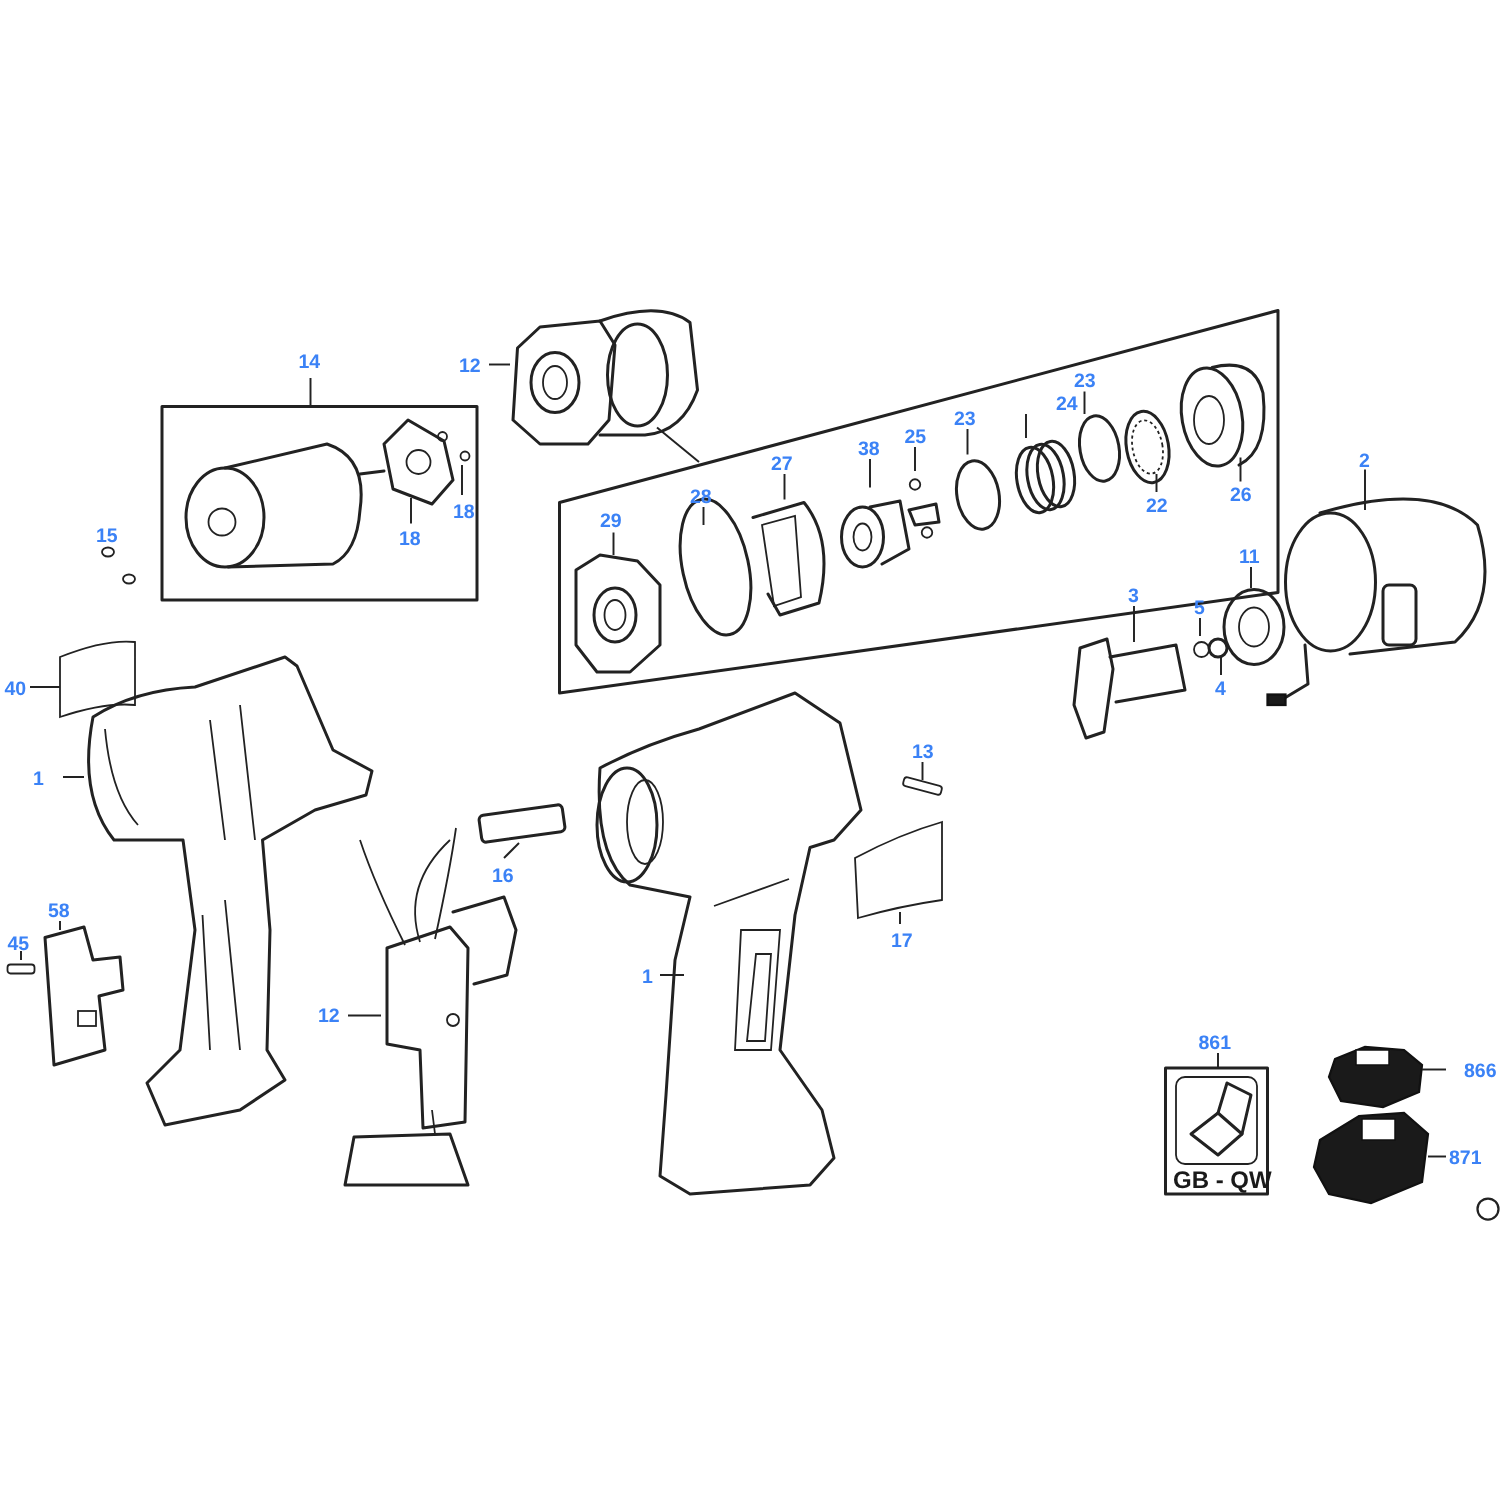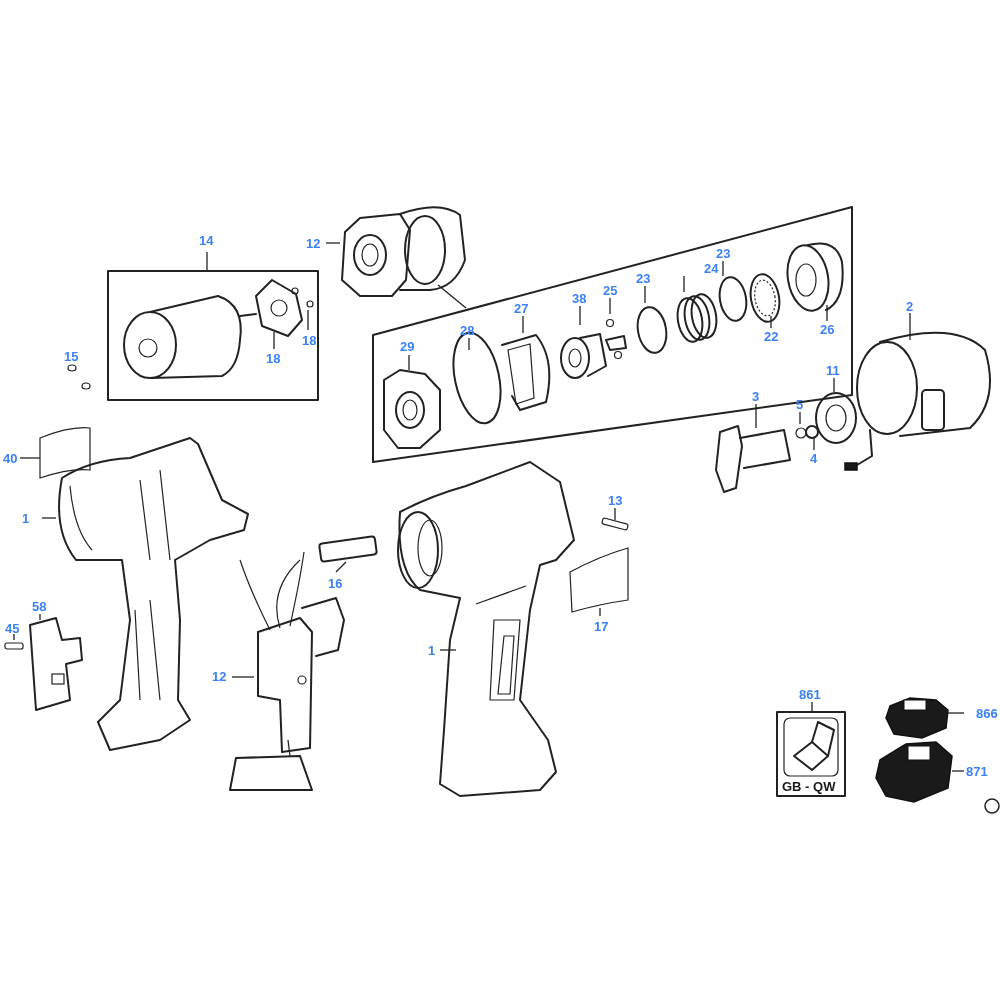--- a/index.html
+++ b/index.html
@@ -1,19 +1,19 @@
 <!DOCTYPE html>
 <html><head>
 <meta charset="utf-8">
 <style>
   html,body{margin:0;padding:0;background:#fff;}
   body{width:1000px;height:1000px;position:relative;overflow:hidden;font-family:"Liberation Sans",sans-serif;}
   #stage{position:absolute;left:0;top:0;width:1000px;height:1000px;}
   .lbl{position:absolute;font-family:"Liberation Sans",sans-serif;font-weight:bold;font-size:13px;color:#3b82f6;line-height:1;white-space:nowrap;}
-  .gbqw{position:absolute;left:782px;top:779px;font-family:"Liberation Sans",sans-serif;font-weight:bold;font-size:13px;color:#1a1a1a;}
+  .gbqw{position:absolute;left:782px;top:779px;font-family:"Liberation Sans",sans-serif;font-weight:bold;font-size:16px;color:#1a1a1a;}
   svg .p{fill:none;stroke:#222;stroke-width:2;stroke-linejoin:round;stroke-linecap:round;}
   svg .t{fill:none;stroke:#222;stroke-width:1.2;}
   svg .k{fill:#1a1a1a;stroke:#111;stroke-width:1.5;}
   svg .ld{stroke:#222;stroke-width:1.3;}
 </style>
 </head>
 <body>
 
 <div id="stage">
 <svg width="1000" height="1000" viewBox="0 0 1000 1000">

